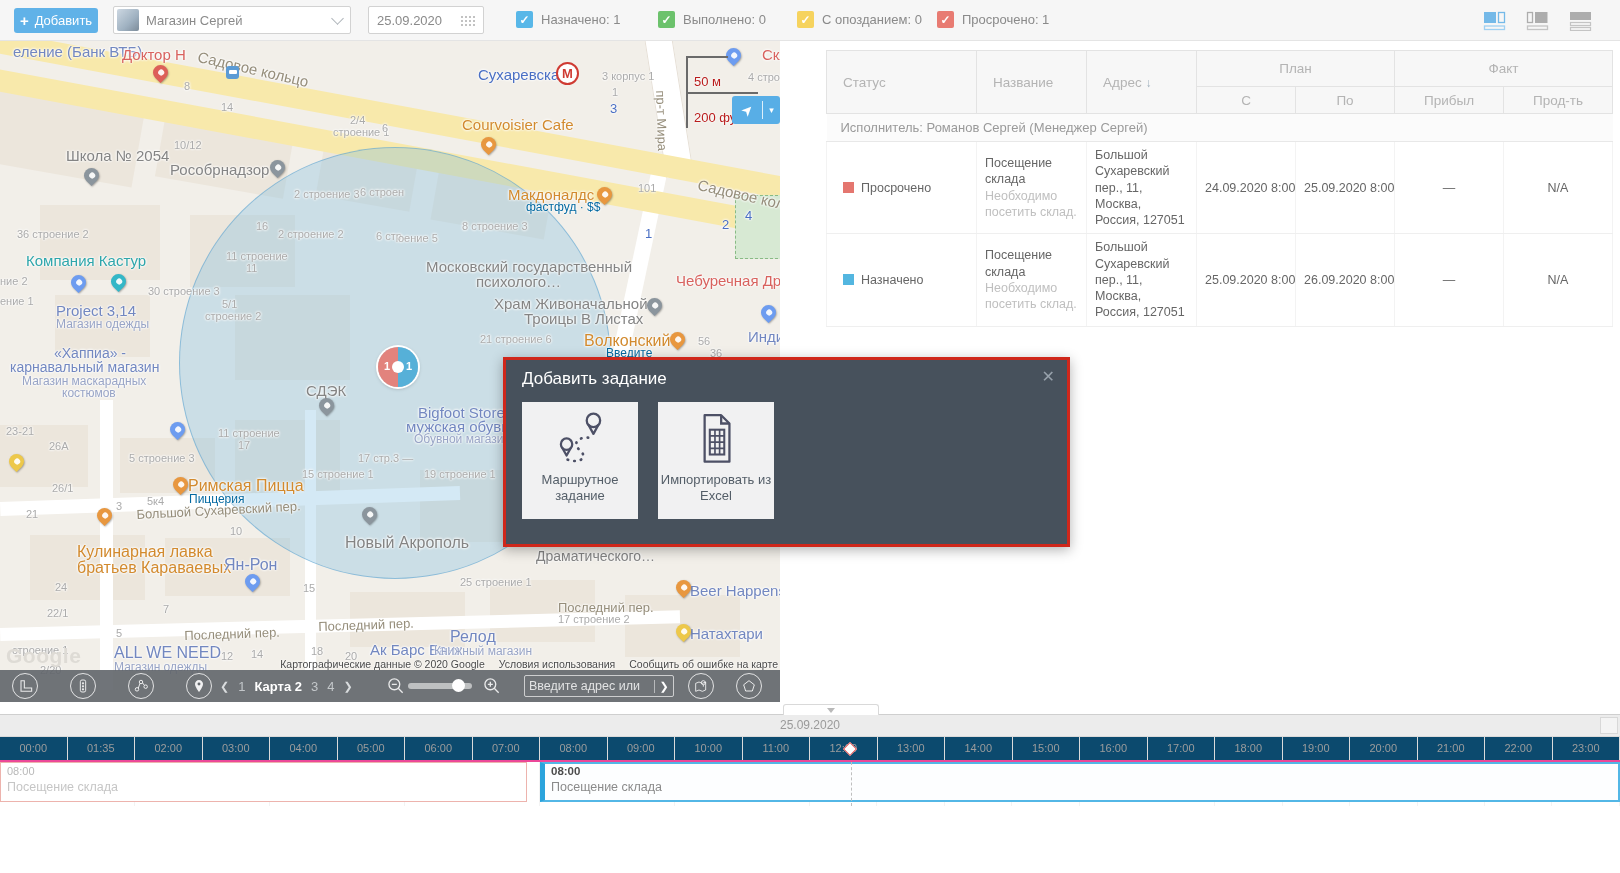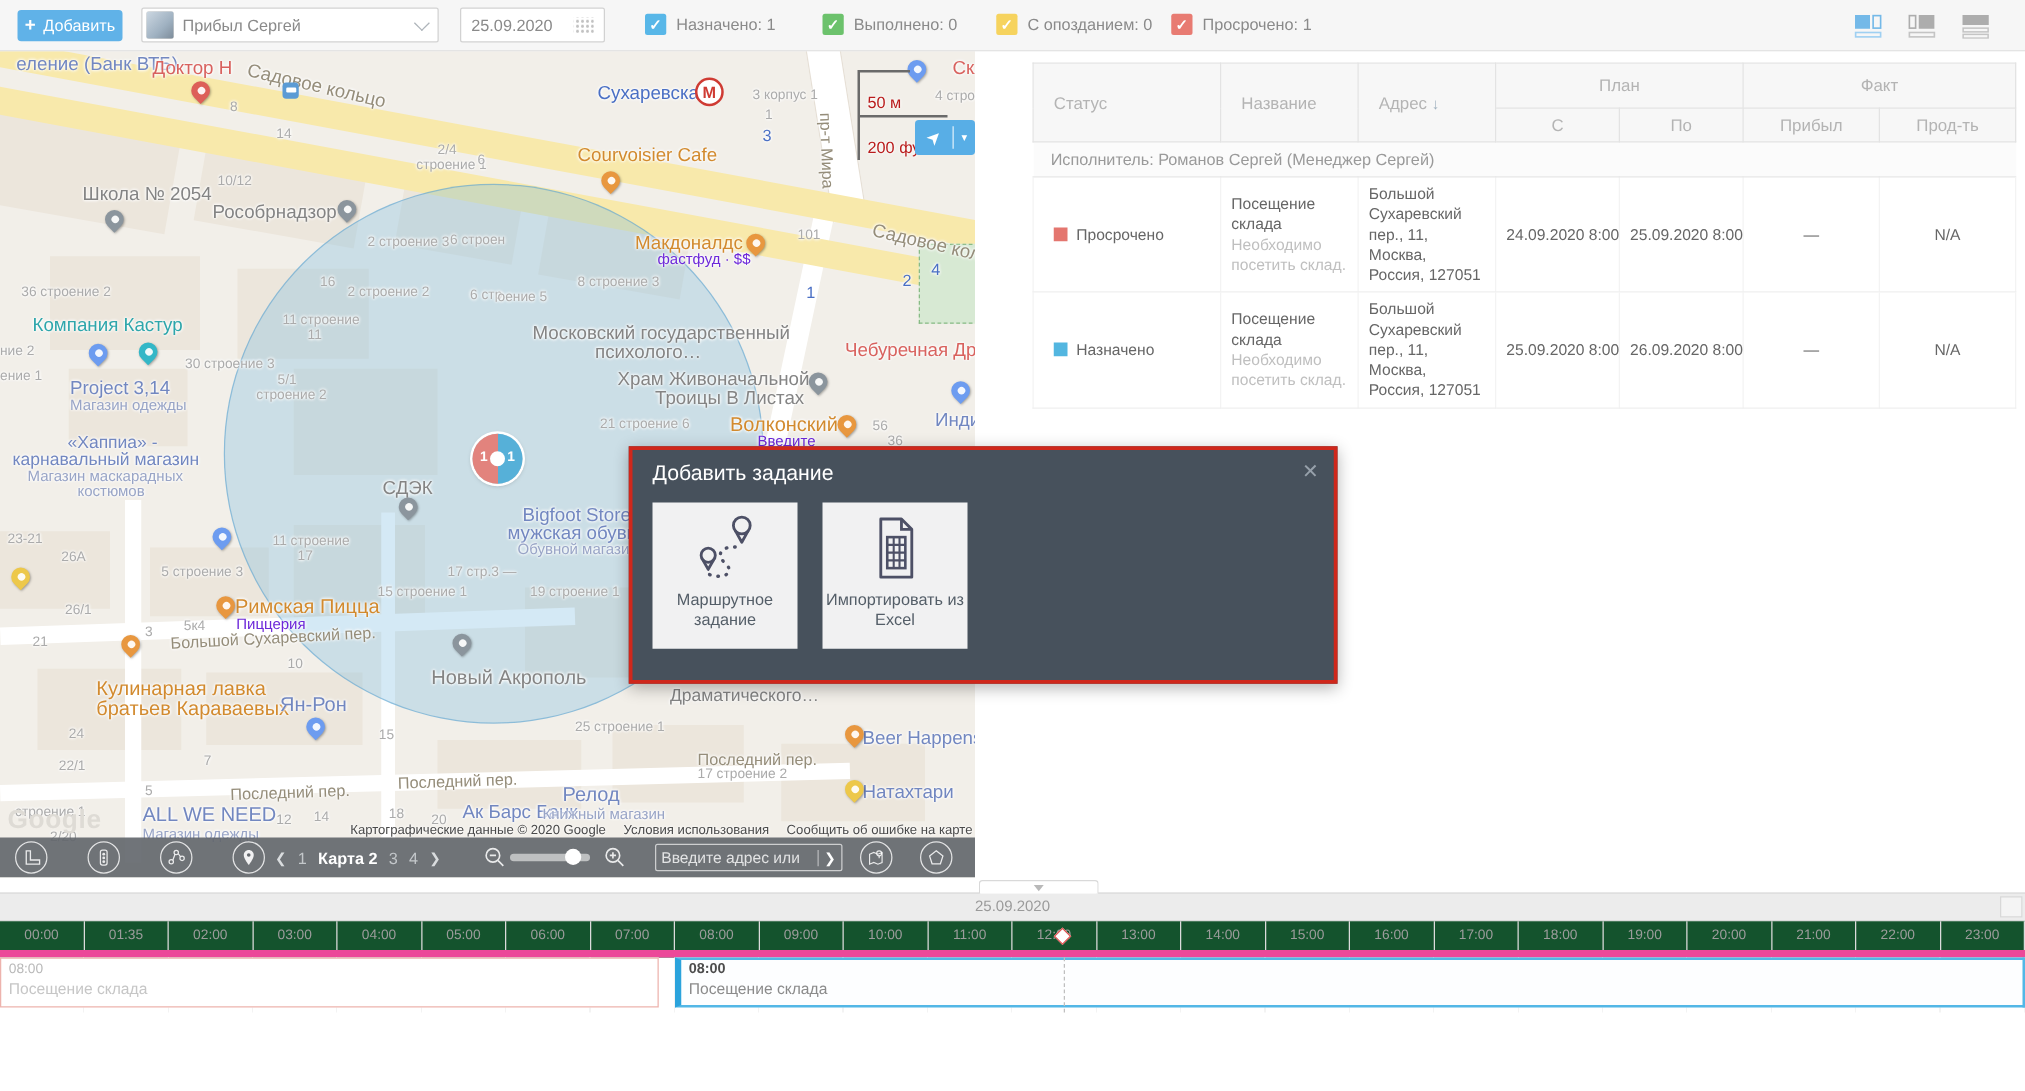--- a/index.html
+++ b/index.html
@@ -28,21 +28,21 @@
   #map{position:absolute;left:0;top:40px;width:780px;height:662px;background:#f2efe9;overflow:hidden;z-index:1}
   .bld{position:absolute;background:#ece6dc}
   .stw{position:absolute;background:#fff;transform-origin:top left}
   .yellow{position:absolute;background:#f8e9ab;transform-origin:top left}
   #park{position:absolute;left:735px;top:155px;width:46px;height:62px;background:#d7e9d3;border:1px dashed #88bb85}
   #geocircle{position:absolute;left:179px;top:107px;width:430px;height:430px;border-radius:50%;
              background:rgba(125,188,224,.33);border:1px solid rgba(90,160,205,.55);z-index:5}
   .ml{position:absolute;font-size:11px;white-space:nowrap;z-index:6;transform-origin:left top;
       text-shadow:0 0 2px #fff,0 0 3px #fff,0 0 3px #fff}
   .ml.blue{color:#7287c0}.ml.blue2{color:#98a4c6}.ml.red{color:#d8625e}.ml.orange{color:#d28a2e}
-  .ml.orange2{color:#6d28d9}.ml.gray{color:#848484}.ml.road{color:#958d7a}.ml.num{color:#ababab}
+  .ml.orange2{color:#0369a1}.ml.gray{color:#848484}.ml.road{color:#958d7a}.ml.num{color:#ababab}
   .ml.teal{color:#2ea6ab}.ml.metro{color:#4a6fc4}
   .pin{position:absolute;width:15px;height:15px;border-radius:50% 50% 50% 0;transform:rotate(-45deg);
        box-shadow:0 1px 2px rgba(0,0,0,.35);z-index:6}
   .pin::after{content:'';position:absolute;left:4.5px;top:4.5px;width:6px;height:6px;background:rgba(255,255,255,.92);border-radius:50%}
   #metro-m{position:absolute;left:556px;top:22px;width:19px;height:19px;border-radius:50%;background:#fff;border:2px solid #cf3b33;
            color:#cf3b33;font-weight:700;font-size:13px;display:flex;align-items:center;justify-content:center;z-index:6}
   #busico{position:absolute;left:226px;top:26px;width:13px;height:13px;background:#5b9bd5;border-radius:3px;z-index:6}
   #busico::after{content:'';position:absolute;left:2.5px;top:4px;width:8px;height:4px;background:#fff;border-radius:1px}
   #cluster{position:absolute;left:378px;top:307px;width:40px;height:40px;border-radius:50%;z-index:8;cursor:pointer;
            background:conic-gradient(#56b0d8 0 50%,#e2837d 50% 100%);box-shadow:0 0 0 2px #fff,0 1px 4px rgba(0,0,0,.35)}
@@ -107,21 +107,21 @@
   .tile svg{margin-top:6px}
   .tile .tl{font-size:13px;color:#545e68;text-align:center;line-height:1.25;margin-top:2px}
   
   #splittab{position:absolute;left:783px;top:704px;width:94px;height:10px;background:#fff;border:1px solid #d9d9d9;
             border-bottom:none;border-radius:3px 3px 0 0;z-index:15;cursor:pointer}
   #splittab::after{content:'';position:absolute;left:43px;top:3px;border-left:4px solid transparent;
                    border-right:4px solid transparent;border-top:5px solid #b9b9b9}
   #timeline{position:absolute;left:0;top:714px;width:1620px;border-top:1px solid #cfcfcf;z-index:10}
   #trow-date{height:21px;background:#ececec;border-bottom:1px solid #dadada;text-align:center;
              font-size:12px;color:#9a9a9a;line-height:21px}
-  #hours{height:23px;background:#14532d;border-bottom:6px solid #ec4899;display:flex;position:relative}
+  #hours{height:23px;background:#0c4a6e;border-bottom:2px solid #ec4899;display:flex;position:relative}
   .hcell{flex:1;font-size:11px;color:#9c9c9c;line-height:23px;text-align:center;border-right:1px solid #dbdbdb;box-sizing:border-box}
   #diamond{position:absolute;left:845px;top:7px;width:8px;height:8px;border:1.5px solid #e05252;background:#fff;transform:rotate(45deg)}
   #bars{position:relative;height:44px;background:repeating-linear-gradient(90deg,transparent 0,transparent 66.5px,#f3f3f3 66.5px,#f3f3f3 67.5px)}
   #dashline{position:absolute;left:851px;top:0;height:44px;border-left:1px dashed #bfbfbf;z-index:3}
   #bar1{position:absolute;left:0;top:0;width:527px;height:40px;border:1px solid #edb3ad;background:#fff;
         padding:2px 6px;box-sizing:border-box;cursor:pointer}
   #bar1 .t{font-size:11px;color:#b9b9b9}
   #bar1 .n{font-size:12.5px;color:#c6c6c6;margin-top:3px}
   #bar2{position:absolute;left:540px;top:0;right:0;height:40px;border:2px solid #53b7e6;border-left:5px solid #2ba3dc;
         background:#fdfeff;padding:1px 6px;box-sizing:border-box;cursor:pointer;z-index:2}
@@ -392,21 +392,21 @@
     </div>
   </div>
 
   <div id="topbar">
     <div id="btn-add">
       <span class="plus">+</span>
       <span>Добавить</span>
     </div>
     <div id="executor" class="inputbox">
       <div id="avatar"></div>
-      <span class="name">Прибыл Сергей</span>
+      <span class="name">Магазин Сергей</span>
       <span class="chev"></span>
     </div>
     <div id="datebox" class="inputbox">
       <span>25.09.2020</span>
       <span class="dotgrid"></span>
     </div>
     <div class="filter" style="left:516px">
       <span class="fcheck" style="background: rgb(88, 183, 232);">✓</span>
       <span class="flabel">Назначено: 1</span>
     </div>

